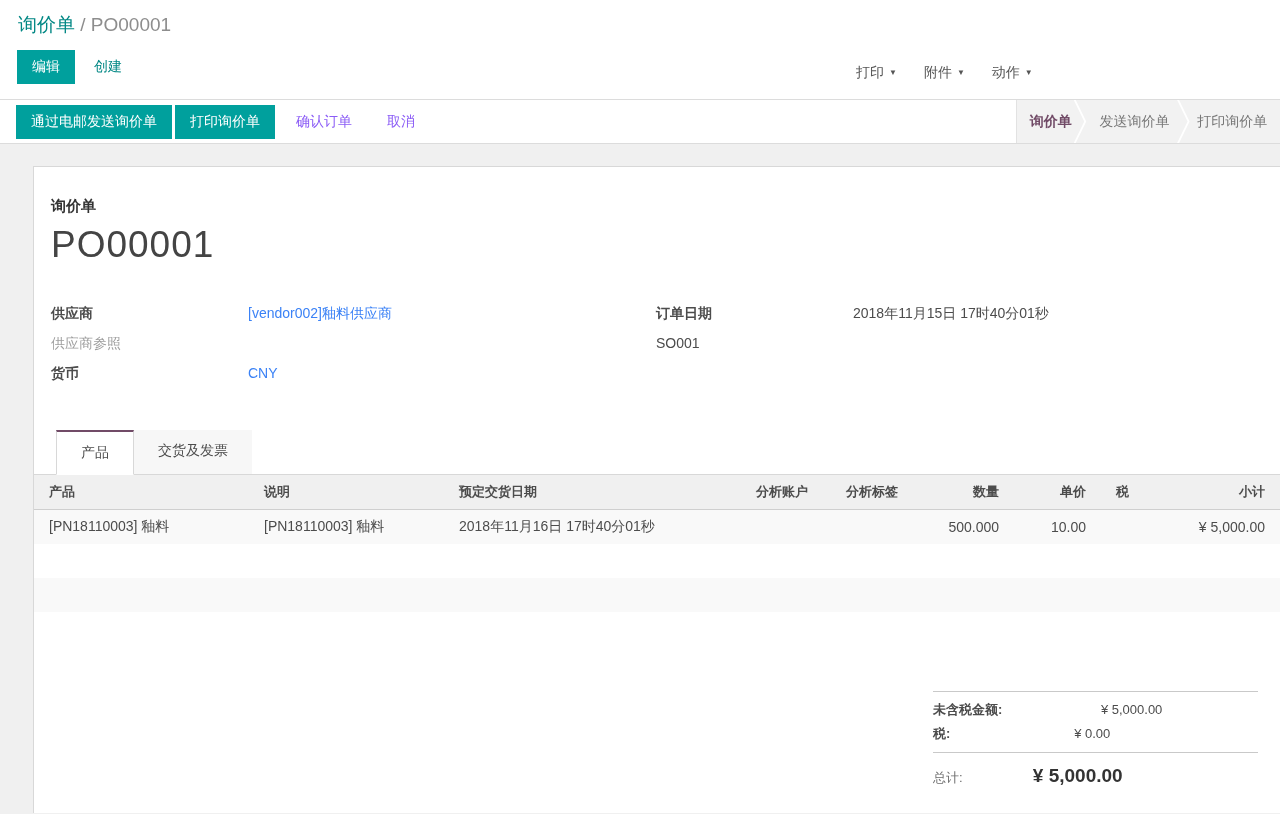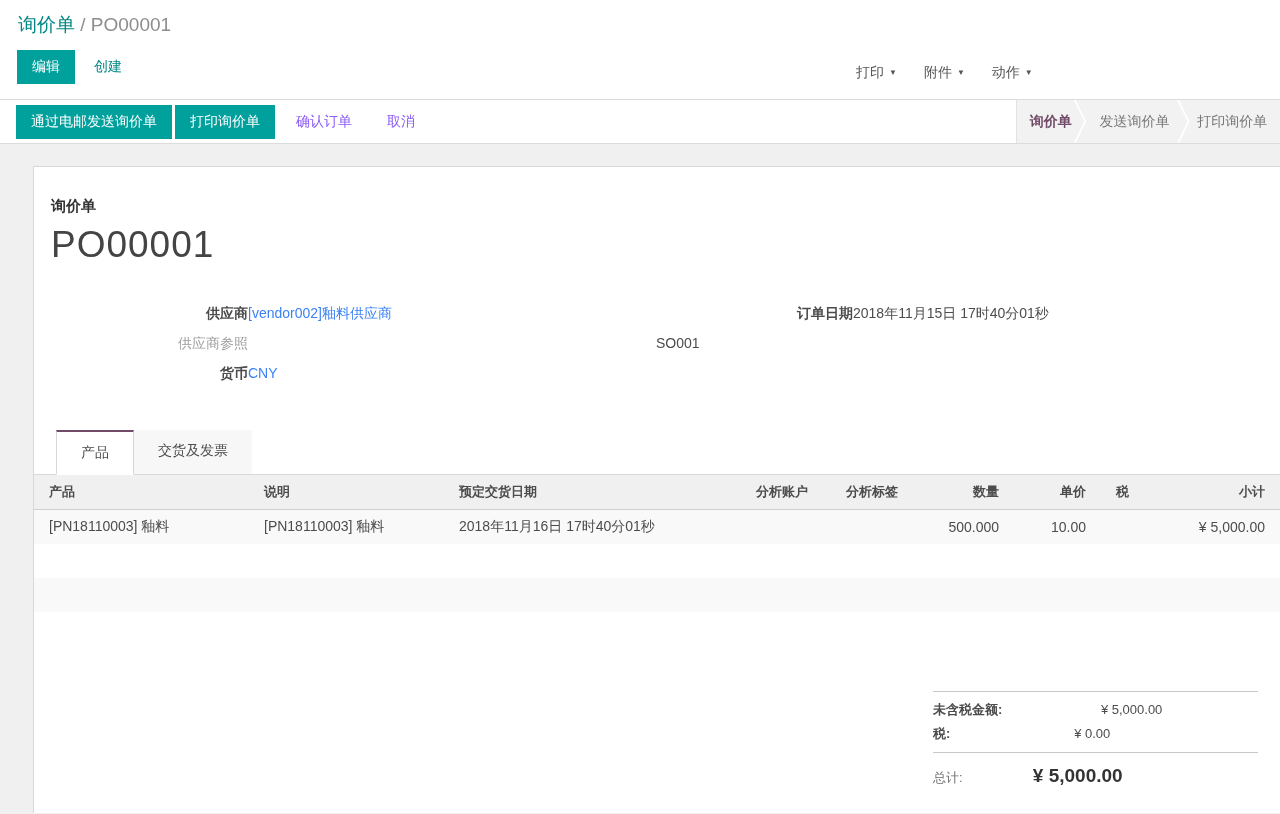--- a/index.html
+++ b/index.html
@@ -40,21 +40,21 @@
   .form-view { background:#f0f0f0; padding:22px 0 0 33px; height:669px; }
   .sheet { background:#fff; border:1px solid #d8d8d8; border-right:none; border-bottom:none; height:100%; }
   .sheet-header { padding:30px 0 0 17px; }
   .title-label { font-size:15px; font-weight:bold; color:#333; }
   .record-title { font-size:37px; font-weight:400; color:#444; margin-top:8px; letter-spacing:1px; }
 
   .fields { display:flex; margin-top:32px; padding-left:17px; font-size:14px; }
   .fcol-left { width:605px; }
   .fcol-right { flex:1; }
   .frow { display:flex; line-height:30px; }
-  .flabel { width:197px; font-weight:bold; color:#4c4c4c;text-align:right; }
+  .flabel { width:197px; font-weight:bold; color:#4c4c4c; }
   .flabel.muted { color:#9f9f9f; font-weight:normal; }
   .fvalue { color:#4c4c4c; }
   .fvalue.link { color:#3b82f6; cursor:pointer; }
 
   
   .tabbar { display:flex; margin-top:42px; padding-left:22px; border-bottom:1px solid #d8d8d8; }
   .tab { padding:12px 24px; font-size:14px; color:#4c4c4c; cursor:pointer; }
   .tab.active { background:#fff; border:1px solid #d8d8d8; border-top:2px solid #714B67;
     border-bottom:1px solid #fff; margin-bottom:-1px; }
   .tab.inactive { background:#f7f7f7; }

